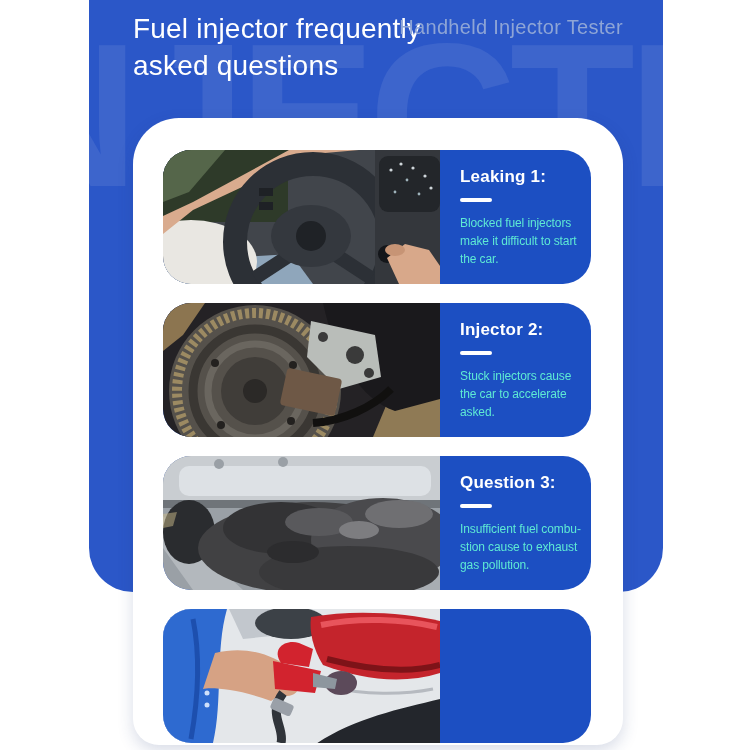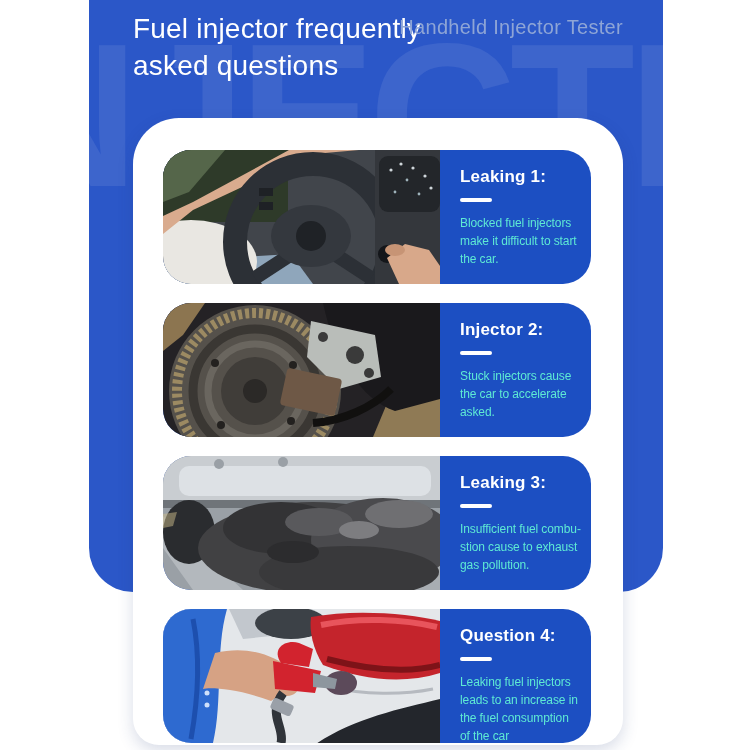--- a/index.html
+++ b/index.html
@@ -155,21 +155,21 @@
           <ellipse cx="118" cy="72" rx="58" ry="26" fill="#333335"></ellipse>
           <ellipse cx="220" cy="84" rx="72" ry="42" fill="#4a4a4d"></ellipse>
           <ellipse cx="186" cy="116" rx="90" ry="26" fill="#39393b"></ellipse>
           <ellipse cx="156" cy="66" rx="34" ry="14" fill="#59595c"></ellipse>
           <ellipse cx="236" cy="58" rx="34" ry="14" fill="#6f6f72"></ellipse>
           <ellipse cx="196" cy="74" rx="20" ry="9" fill="#7d7d80"></ellipse>
           <ellipse cx="130" cy="96" rx="26" ry="11" fill="#2c2c2e"></ellipse>
         </svg>
       </div>
       <div class="qtext">
-        <div class="qheading">Leaking 3:</div>
+        <div class="qheading">Question 3:</div>
         <div class="qdivider"></div>
         <div class="qbody">Insufficient fuel combu-
 stion cause to exhaust
 gas pollution.</div>
       </div>
     </div>
 
     <div class="qcard">
       <div class="photo">
         <svg viewBox="0 0 277 134" preserveAspectRatio="none">
@@ -188,24 +188,16 @@
           <ellipse cx="178" cy="74" rx="16" ry="12" fill="#5c4a5a"></ellipse>
           <path d="M52,44 C84,36 110,46 128,60 L136,74 L108,92 C76,80 48,78 40,80 Z" fill="#d6a284"></path>
           <circle cx="124" cy="74" r="13" fill="#d6a284"></circle>
           <path d="M110,52 L158,62 L152,84 L112,80 Z" fill="#d2232e"></path>
           <path d="M150,64 L174,70 L172,80 L150,78 Z" fill="#8d969e"></path>
           <path d="M118,54 C108,40 122,30 136,34 L150,40 L146,58 Z" fill="#d2232e"></path>
           <path d="M120,84 C104,106 122,118 118,134" fill="none" stroke="#30343a" stroke-width="9"></path>
           <rect x="108" y="92" width="22" height="12" rx="3" fill="#9aa0a8" transform="rotate(24 119 98)"></rect>
         </svg>
       </div>
-      <div class="qtext">
-        <div class="qheading">Question 4:</div>
-        <div class="qdivider"></div>
-        <div class="qbody">Leaking fuel injectors
-leads to an increase in
-the fuel consumption
-of the car</div>
-      </div>
     </div>
 
   </div>
 </div>
 
 </body></html>

